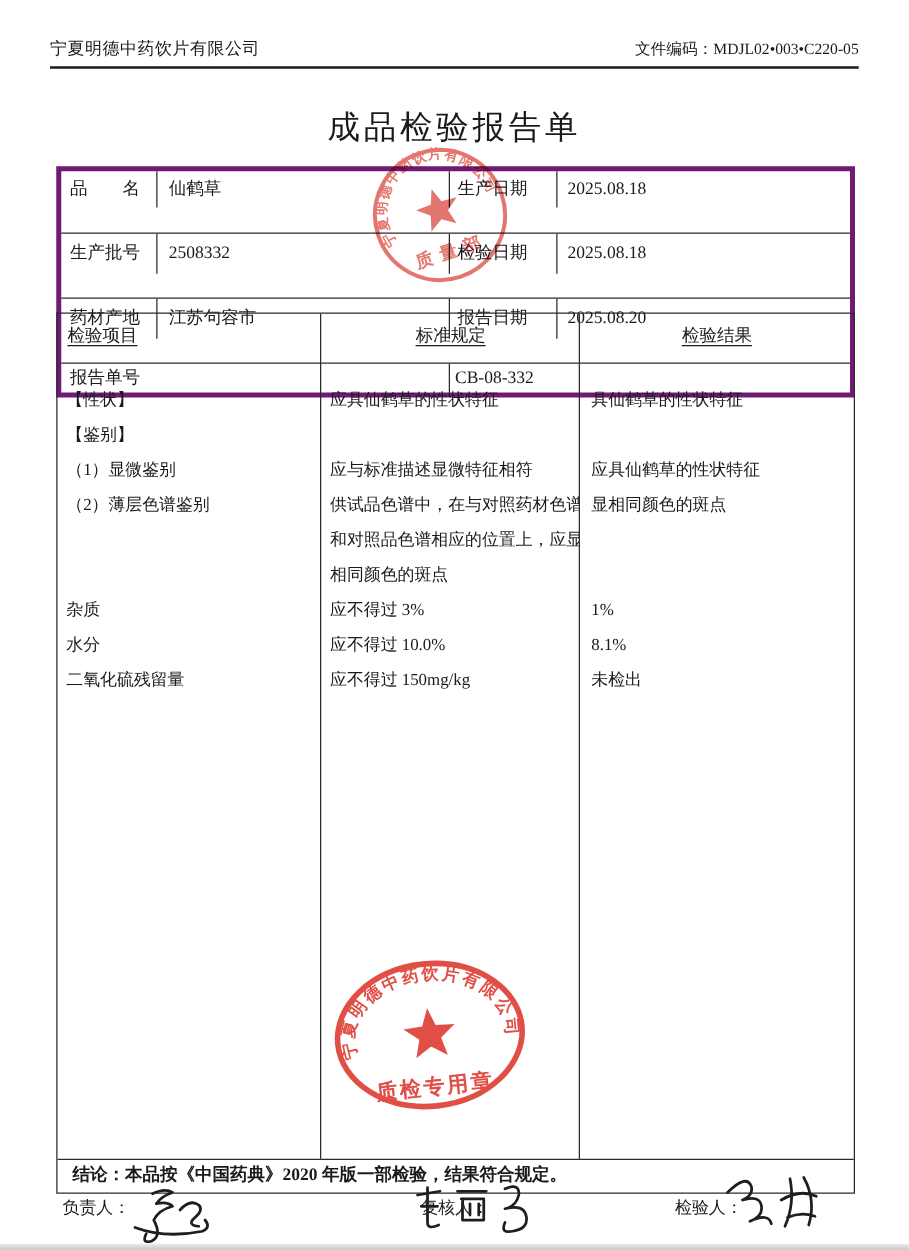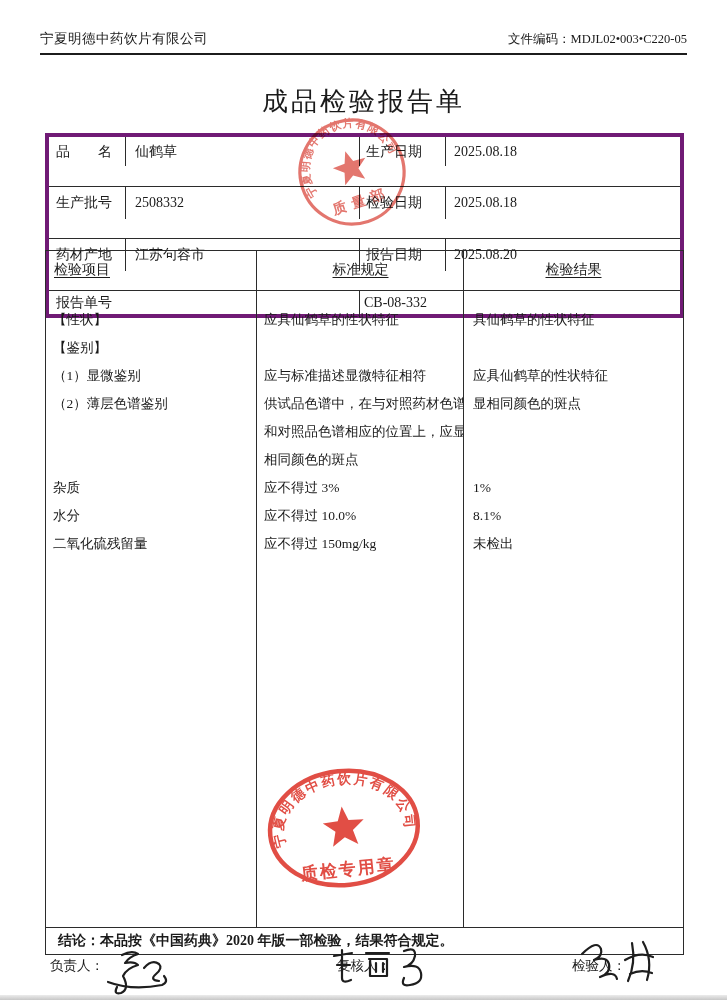--- a/index.html
+++ b/index.html
@@ -145,21 +145,21 @@
         <div class="tc c2">应不得过 150mg/kg</div>
         <div class="tc c3">未检出</div>
       </div>
     </div>
 
     <div class="conclusion">结论：本品按《中国药典》2020 年版一部检验，结果符合规定。</div>
   </div>
 
   <div class="abs sig-label" style="left:50px;">负责人：</div>
   <div class="abs sig-label" style="left:337px;">复核人：</div>
-  <div class="abs sig-label" style="left:572px;">检验人：</div>
+  <div class="abs sig-label" style="left:540px;">检验人：</div>
 
   <svg class="sig" style="left:92px;top:947px;" width="105" height="50" viewBox="0 0 105 50">
     <path d="M30 8 q10 -5 16 -1 q-9 3 -13 9 q9 -2 13 2 q-11 3 -15 11 q7 13 -2 17 q-8 2 -4 -6"></path>
     <path d="M52 21 q8 -9 15 -4 q4 4 -3 10 q-7 6 3 7 M16 35 q24 9 54 3 q7 -3 2 -9"></path>
   </svg>
   <svg class="sig" style="left:322px;top:940px;" width="120" height="55" viewBox="0 0 120 55">
     <path d="M12 16 l18 -3 M20 10 v28 q0 6 9 2 M15 25 h13"></path>
     <path d="M44 13 h23 M47 19 h18 v17 h-17 v-15 M54 23 v9 M61 23 v9"></path>
     <path d="M82 11 q12 -5 11 5 q-2 9 -11 11 q15 -4 17 6 q2 10 -11 12 q-10 2 -6 -7"></path>
   </svg>

